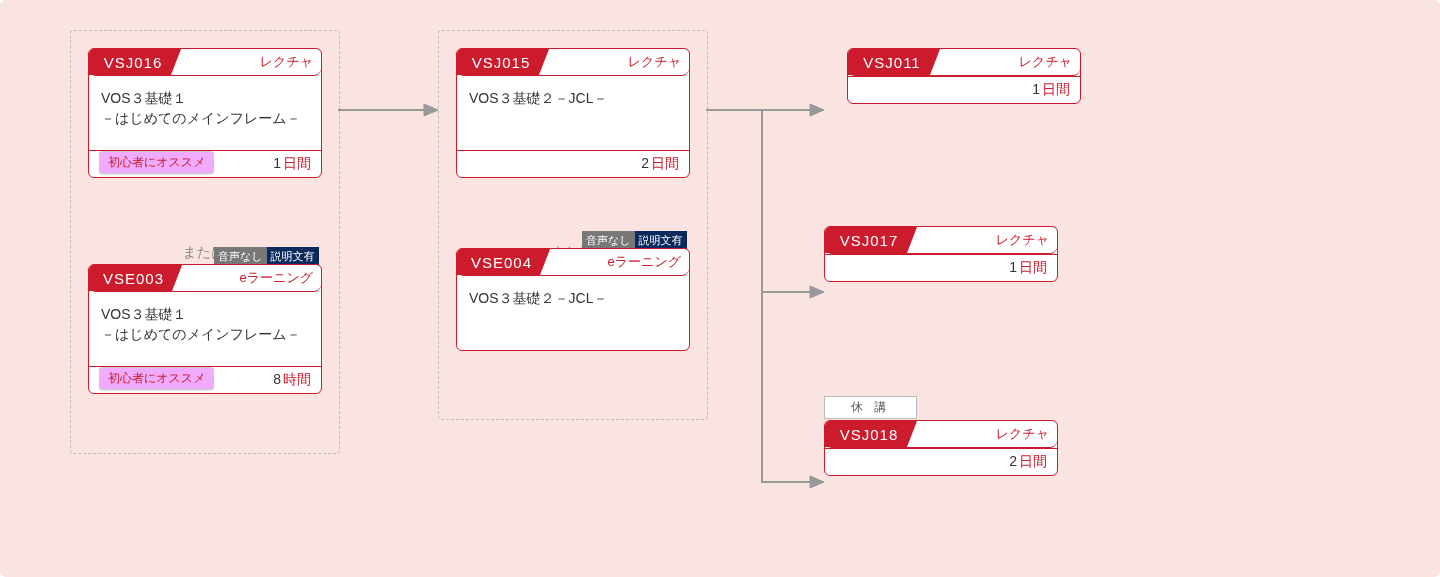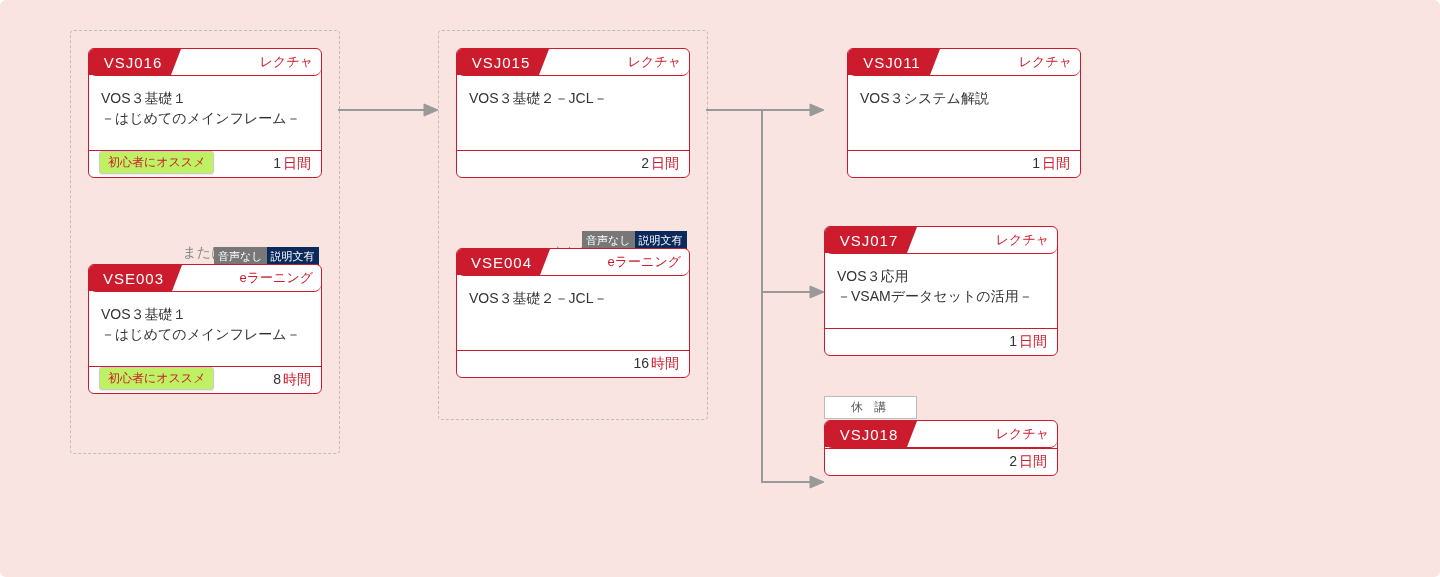--- a/index.html
+++ b/index.html
@@ -55,21 +55,21 @@
   }
   .card-foot{
     display:flex;align-items:center;height:26px;
     border-top:1px solid #cc1b2c;
     padding:0 10px 0 8px;
     border-bottom-left-radius:5px;border-bottom-right-radius:5px;
     position:relative;
   }
   .reco{
     position:absolute;left:10px;bottom:3px;
-    background:#bef264;border:1px solid #ccc;border-radius:3px;
+    background:#f0abfc;border:1px solid #ccc;border-radius:3px;
     color:#cc1b2c;font-size:12px;
     padding:2px 8px;
     box-shadow:0 1px 2px rgba(0,0,0,0.1);
   }
   .dur{
     margin-left:auto;font-size:14px;color:#333;
   }
   .dur .unit{color:#cc1b2c;margin-left:2px;}
   .or-label{
     position:absolute;color:#888;font-size:14px;
@@ -146,43 +146,37 @@
     <div class="a">音声なし</div>
     <div class="b">説明文有</div>
   </div>
 
   <div class="card" style="left:456px;top:248px">
     <div class="card-head">
       <div class="code-pill">VSE004</div>
       <div class="type-pill">eラーニング</div>
     </div>
     <div class="card-body">VOS３基礎２－JCL－</div>
-    <div class="card-foot">
-      <div class="dur"><span>16</span><span class="unit">時間</span></div>
-    </div>
   </div>
 
   <div class="card" style="left:847px;top:48px">
     <div class="card-head">
       <div class="code-pill">VSJ011</div>
       <div class="type-pill">レクチャ</div>
     </div>
-    <div class="card-body">VOS３システム解説</div>
     <div class="card-foot">
       <div class="dur"><span>1</span><span class="unit">日間</span></div>
     </div>
   </div>
 
   <div class="card" style="left:824px;top:226px">
     <div class="card-head">
       <div class="code-pill">VSJ017</div>
       <div class="type-pill">レクチャ</div>
     </div>
-    <div class="card-body" style="white-space:pre-line">VOS３応用
-－VSAMデータセットの活用－</div>
     <div class="card-foot">
       <div class="dur"><span>1</span><span class="unit">日間</span></div>
     </div>
   </div>
 
   <div class="status-chip" style="left:824px;top:396px">休 講</div>
 
   <div class="card" style="left:824px;top:420px">
     <div class="card-head">
       <div class="code-pill">VSJ018</div>

